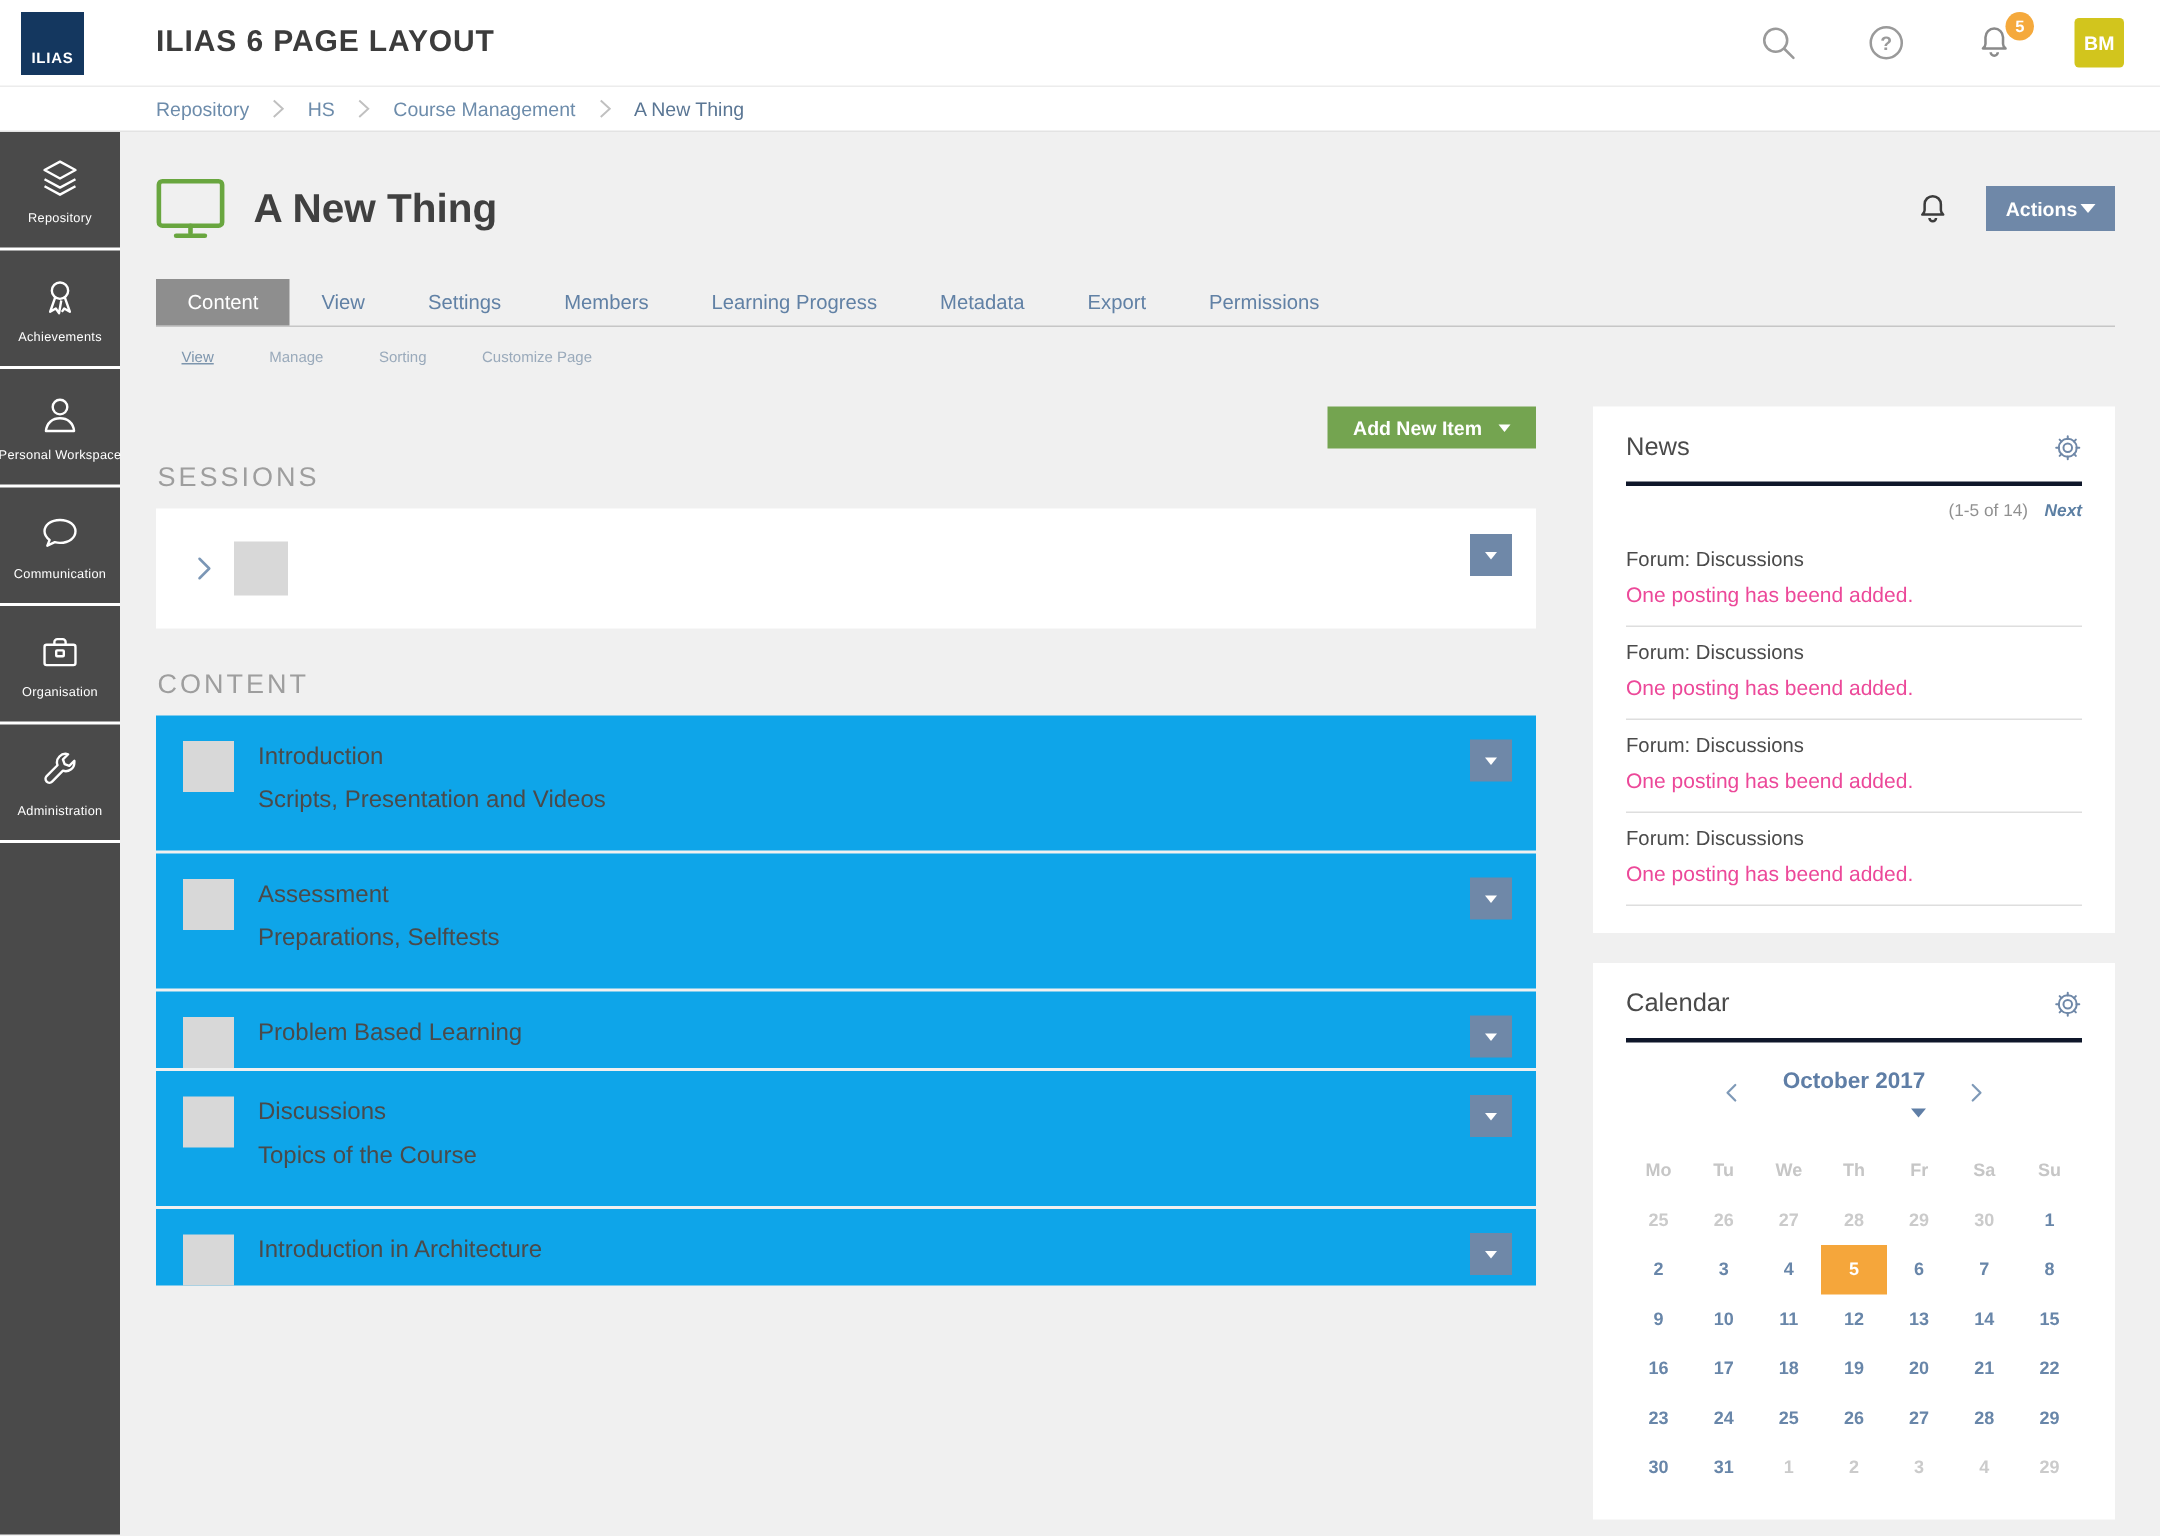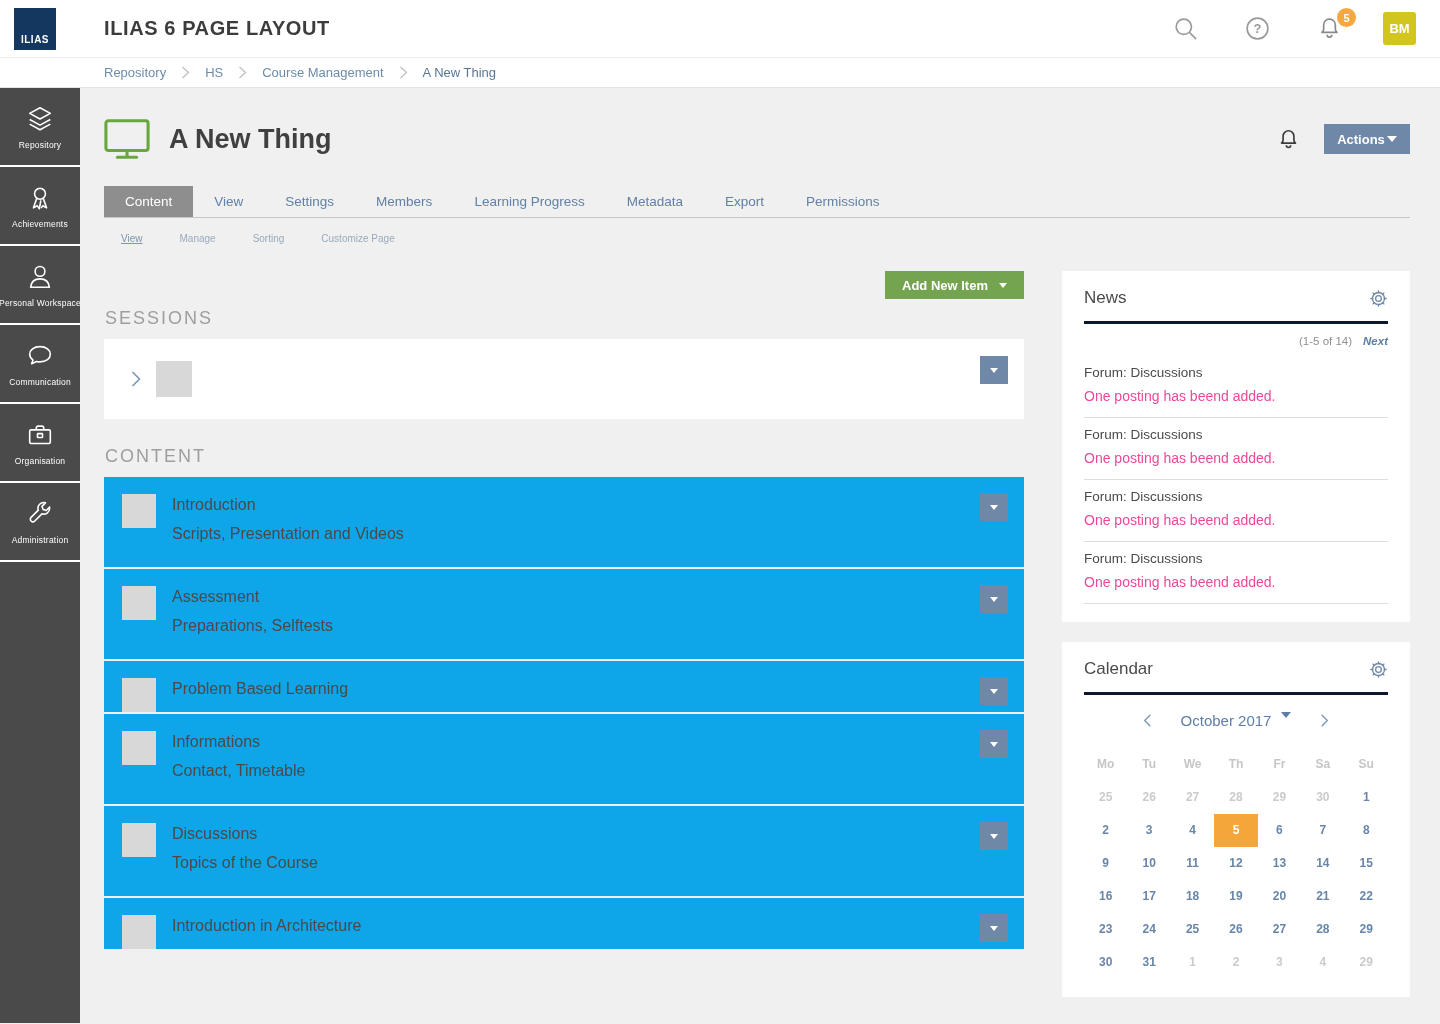--- a/index.html
+++ b/index.html
@@ -92,21 +92,21 @@
   .pag-next { color:#5c7fa3; font-weight:bold; margin-left:11px; cursor:pointer;font-style:italic; }
   .news-list { margin-top:9px; }
   .news-entry { padding:9px 0 13px; border-bottom:1px solid #dedede; }
   .news-cat { font-size:13.5px; color:#4a4a4a; }
   .news-link { font-size:14px; color:#ec4899; margin-top:8px; cursor:pointer; }
 
   .calendar-panel { margin-top:20px; }
   .cal-nav { margin-top:17px; display:flex; align-items:center; justify-content:center; gap:20px; }
   .cal-chevron { width:15px; height:15px; cursor:pointer; }
   .cal-chevron svg { width:100%; height:100%; }
-  .cal-month { font-size:15px; font-weight:normal; color:#5f7ea6; display:flex; align-items:flex-start; gap:10px; cursor:pointer; margin:0 6px; }
+  .cal-month { font-size:15px; font-weight:bold; color:#5f7ea6; display:flex; align-items:flex-end; gap:10px; cursor:pointer; margin:0 6px;flex-direction:column; }
   .cal-month .caret { border-top-color:#5f7ea6; }
   .cal-grid { margin-top:19px; display:grid; grid-template-columns:repeat(7,1fr); }
   .cal-grid > div { height:33px; line-height:33px; text-align:center; font-size:12px; font-weight:bold; }
   .cal-dow { color:#c6c6c6; font-weight:600; }
   .cal-day { color:#6886a9; cursor:pointer; }
   .cal-day.muted { color:#cbcbcb; }
   .cal-day.selected { background:#f5a63b; color:#fff; }
 </style>
 </head>
 <body>
@@ -288,27 +288,20 @@
             <div class="content-card">
               <div class="thumb"></div>
               <div class="item-block"><a class="item-title">Assessment</a><div class="item-desc">Preparations, Selftests</div></div>
               <button class="dd-btn">
                 <span class="caret"></span>
               </button>
             </div>
             <div class="content-card no-desc">
               <div class="thumb"></div>
               <div class="item-block"><a class="item-title">Problem Based Learning</a></div>
-              <button class="dd-btn">
-                <span class="caret"></span>
-              </button>
-            </div>
-            <div class="content-card">
-              <div class="thumb"></div>
-              <div class="item-block"><a class="item-title">Informations</a><div class="item-desc">Contact, Timetable</div></div>
               <button class="dd-btn">
                 <span class="caret"></span>
               </button>
             </div>
             <div class="content-card">
               <div class="thumb"></div>
               <div class="item-block"><a class="item-title">Discussions</a><div class="item-desc">Topics of the Course</div></div>
               <button class="dd-btn">
                 <span class="caret"></span>
               </button>

